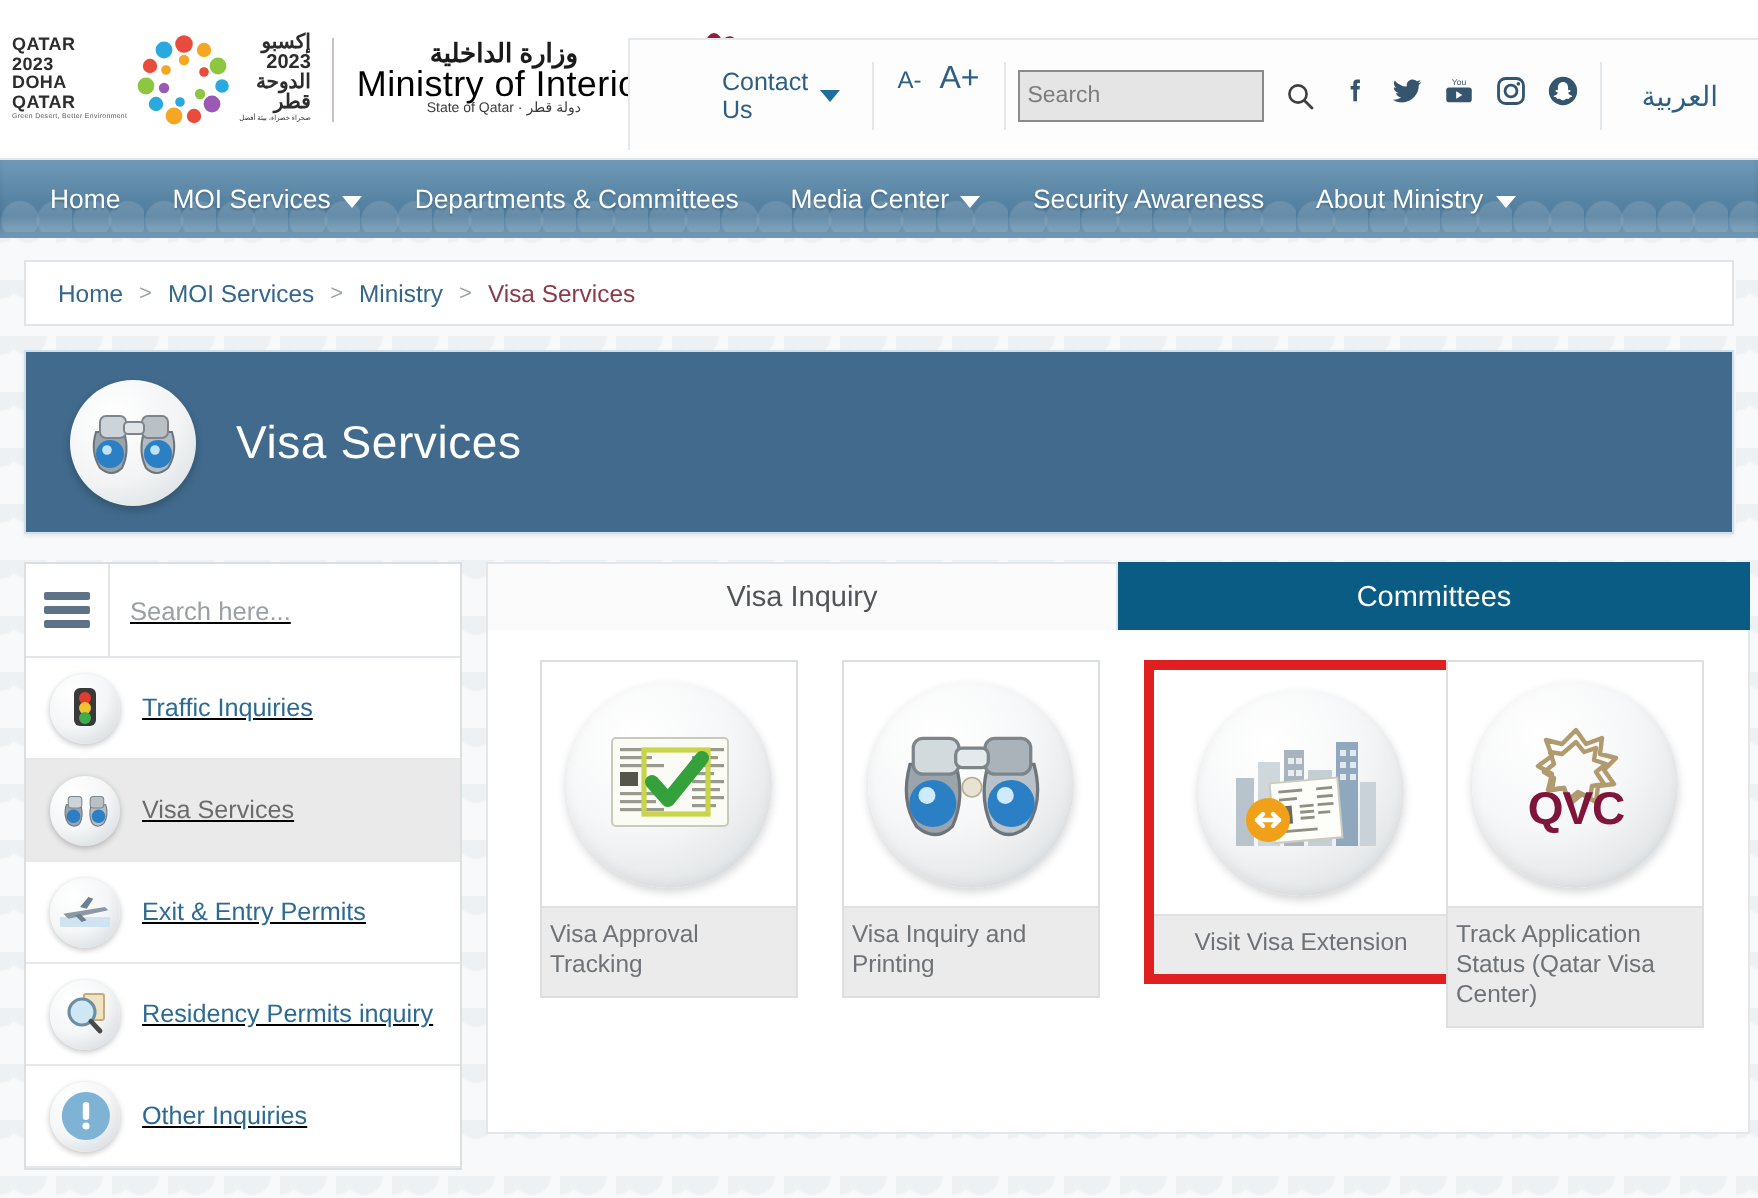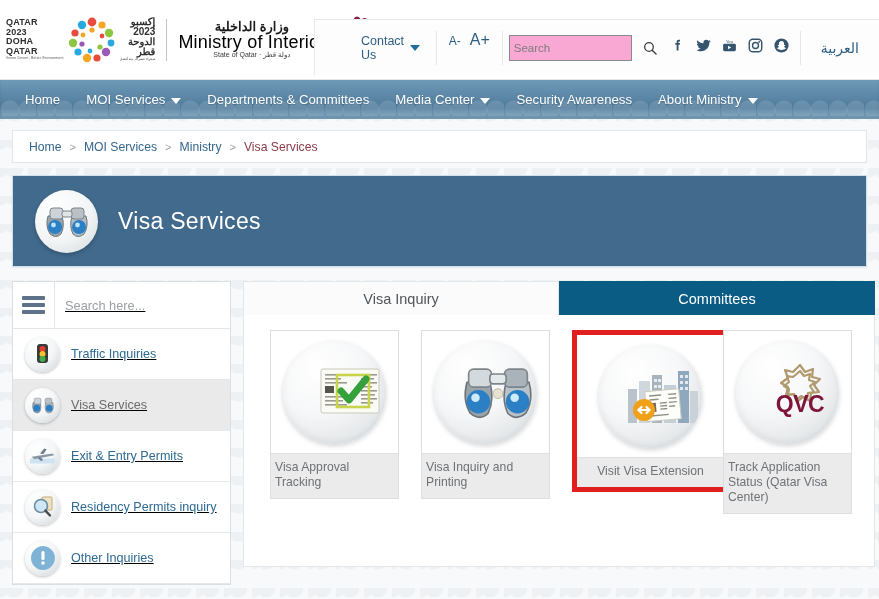--- a/index.html
+++ b/index.html
@@ -62,21 +62,21 @@
   }
   .caret-down {
     width: 0; height: 0; border-left: 5px solid transparent;
     border-right: 5px solid transparent; border-top: 6px solid #1f6e99;
   }
   .seg { border-left: 1px solid #e4e8eb; height: 34px; display:flex; align-items:center; }
   .fontsize { display:flex; align-items:baseline; gap: 9px; padding: 0 12px; color:#2d5f84; }
   .fs-small { font-size: 12px; }
   .fs-big { font-size: 16px; }
   .searchbox {
-    width: 123px; height: 20px; border: 1px solid #8a8a8a; background: #f9a8d4;
+    width: 123px; height: 20px; border: 1px solid #8a8a8a; background: #e5e5e5;
     font-size: 11.5px; color: #555; padding: 12px 4px; font-family: "Liberation Sans", sans-serif;
   }
   .searchbox::placeholder { color: #7d7d7d; }
   .search-zone { display:flex; align-items:center; gap:11px; padding: 0 8px 0 6px; }
   .mag-icon { width: 14px; height: 14px; }
   .socials { display:flex; align-items:center; gap: 9px; padding: 0 10px 0 4px; }
   .soc { width: 17px; height: 17px; fill: #35556e; }
   .lang {
     border-left: 1px solid #e4e8eb; padding: 0 20px; color: #2d5f84;
     font-size: 14px; height: 34px; display:flex; align-items:center; direction: rtl;
@@ -182,21 +182,21 @@
   .card.selected-outer {
     border: 5px solid #e02020; padding: 0; width: 157px;
   }
   .card-img {
     height: 122px; width:100%; display:flex; align-items:center; justify-content:center;
   }
   .circ {
     width: 103px; height: 103px; border-radius:50%;
     background: radial-gradient(circle at 34% 26%, #ffffff 0%, #f6f7f8 45%, #e3e6e8 78%, #ccd1d4 100%);
     box-shadow: 0 2px 5px rgba(0,0,0,.17), inset 0 -2px 6px rgba(0,0,0,.05);
-    display:flex; align-items:center; justify-content:flex-end;
+    display:flex; align-items:center; justify-content:center;
     overflow:hidden; position:relative;
   }
   .card-label {
     width:100%; background:#ebebeb; color:#6e7276; font-size: 12.2px;
     text-align:left; padding: 6px 4px 8px 4px; line-height: 15px;
     border-top:1px solid #e0e0e0; min-height: 42px;
     display:flex; align-items:flex-start; justify-content:center;
   }
   .card.selected-outer .card-label { min-height: 30px; align-items:center; }
 </style>

